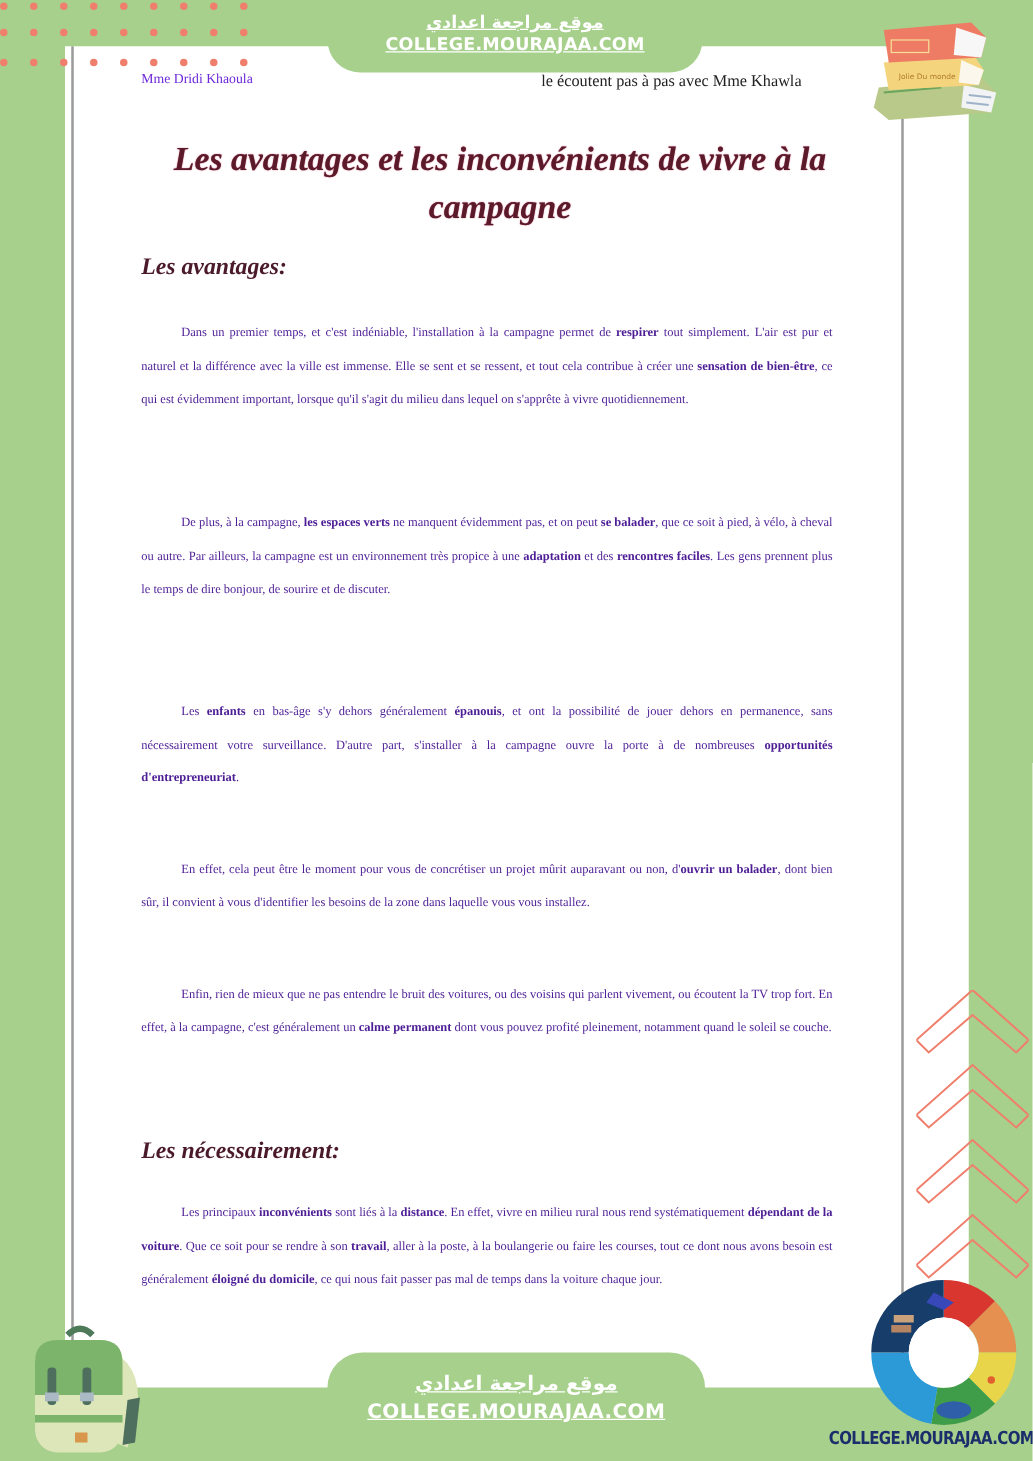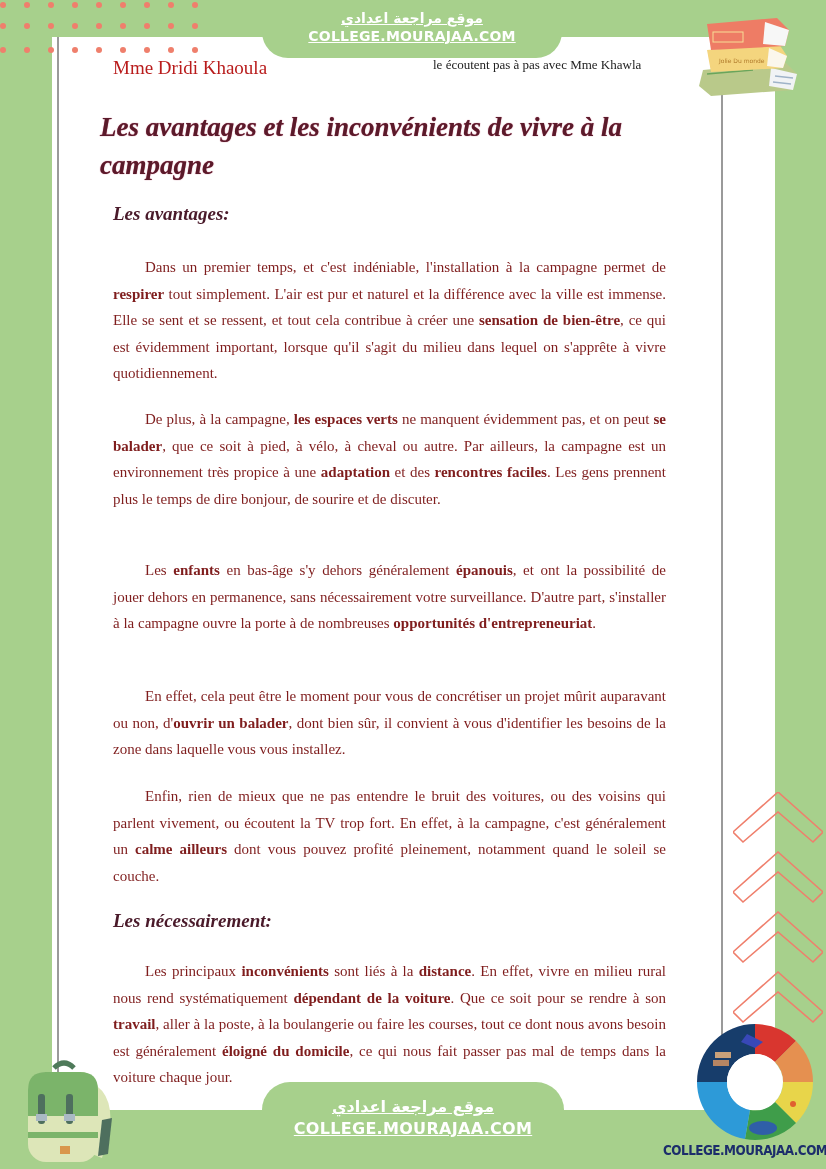--- a/index.html
+++ b/index.html
@@ -16,29 +16,29 @@
   .top-tab { position: absolute; left: 262px; top: 0; width: 300px; height: 58px; background: #a7d08c;
              border-radius: 0 0 26px 26px; text-align: center; color: #fff; font-family: "DejaVu Sans", sans-serif; }
   .top-tab .ar { font-size: 14px; font-weight: bold; text-decoration: underline; margin-top: 9px; line-height: 18px; }
   .top-tab .url { font-size: 14px; font-weight: bold; text-decoration: underline; line-height: 18px; letter-spacing: 0.2px; }
 
   .bottom-tab { position: absolute; left: 262px; top: 1082px; width: 302px; height: 90px; background: #a7d08c;
                 border-radius: 28px 28px 0 0; text-align: center; color: #fff; font-family: "DejaVu Sans", sans-serif; }
   .bottom-tab .ar { font-size: 16px; font-weight: bold; text-decoration: underline; margin-top: 14px; line-height: 22px; }
   .bottom-tab .url { font-size: 16px; font-weight: bold; text-decoration: underline; line-height: 22px; letter-spacing: 0.3px; }
 
-  .header-left { position: absolute; left: 113px; top: 57px; font-size: 19px; color: #b91c1c; }
+  .header-left { position: absolute; left: 113px; top: 57px; font-size: 11px; color: #6d28d9; }
   .header-right { position: absolute; left: 433px; top: 57px; font-size: 13px; color: #222; }
 
-  .title { position: absolute; left: 100px; top: 108px; width: 600px; text-align: left;
+  .title { position: absolute; left: 100px; top: 108px; width: 600px; text-align: center;
            font-style: italic; font-weight: bold; font-size: 27px; line-height: 38px; color: #5a1a2a;
            text-shadow: 0 0 1px #b04060; }
   .section-head { position: absolute; left: 113px; font-style: italic; font-weight: bold; font-size: 19px; color: #4a1a2a; }
 
-  .para { position: absolute; left: 113px; width: 553px; font-size: 15px; line-height: 26.5px; color: #7f1d1d;
+  .para { position: absolute; left: 113px; width: 553px; font-size: 10px; line-height: 26.5px; color: #4c1d95;
           text-align: justify; text-indent: 32px; }
   .para b { font-weight: bold; }
 
   .books { position: absolute; left: 693px; top: 12px; width: 110px; height: 85px; }
   .chevrons { position: absolute; left: 733px; top: 792px; width: 90px; height: 240px; }
   .backpack { position: absolute; left: 14px; top: 1058px; width: 100px; height: 110px; }
   .wheel { position: absolute; left: 695px; top: 1022px; width: 120px; height: 120px; }
   .wheel-label { position: absolute; left: 663px; top: 1143px; width: 155px; text-align: center;
                  font-family: "DejaVu Sans", sans-serif; font-weight: bold; font-size: 12px; color: #1c2d6b;
                  letter-spacing: -0.5px; transform: scaleY(1.2); }
@@ -107,21 +107,21 @@
 <div class="header-right">le écoutent pas à pas avec Mme Khawla</div>
 
 <div class="title">Les avantages et les inconvénients de vivre à la campagne</div>
 
 <div class="section-head" style="top:203px">Les avantages:</div>
 
 <p class="para" style="top:254px"><span>Dans un premier temps, et c'est indéniable, l'installation à la campagne permet de </span><b>respirer</b><span> tout simplement. L'air est pur et naturel et la différence avec la ville est immense. Elle se sent et se ressent,  et tout cela contribue à créer une </span><b>sensation de bien-être</b><span>, ce qui est évidemment important, lorsque qu'il s'agit du milieu dans lequel on s'apprête à vivre quotidiennement.</span></p>
 <p class="para" style="top:406px"><span>De plus, à la campagne, </span><b>les espaces verts</b><span> ne manquent évidemment pas, et on peut </span><b>se balader</b><span>, que ce soit à pied, à vélo, à cheval ou autre. Par ailleurs, la campagne est un environnement très propice à une </span><b>adaptation</b><span> et des </span><b>rencontres faciles</b><span>. Les gens prennent plus le temps de dire bonjour, de sourire et de discuter.</span></p>
 <p class="para" style="top:557px"><span>Les </span><b>enfants</b><span> en bas-âge s'y dehors généralement </span><b>épanouis</b><span>, et ont la possibilité de jouer dehors en permanence, sans nécessairement votre surveillance. D'autre part, s'installer à la campagne ouvre la porte à de nombreuses </span><b>opportunités d'entrepreneuriat</b><span>.</span></p>
 <p class="para" style="top:683px"><span>En effet, cela peut être le moment pour vous de concrétiser un projet mûrit auparavant ou non, d'</span><b>ouvrir un balader</b><span>, dont bien sûr, il convient à vous d'identifier les besoins de la zone dans laquelle vous vous installez.</span></p>
-<p class="para" style="top:783px"><span>Enfin, rien de mieux que ne pas entendre le bruit des voitures, ou des voisins qui parlent vivement, ou écoutent la TV trop fort. En effet, à la campagne, c'est généralement un </span><b>calme ailleurs</b><span> dont vous pouvez profité pleinement, notamment quand le soleil se couche.</span></p>
+<p class="para" style="top:783px"><span>Enfin, rien de mieux que ne pas entendre le bruit des voitures, ou des voisins qui parlent vivement, ou écoutent la TV trop fort. En effet, à la campagne, c'est généralement un </span><b>calme permanent</b><span> dont vous pouvez profité pleinement, notamment quand le soleil se couche.</span></p>
 
 <div class="section-head" style="top:910px">Les nécessairement:</div>
 <p class="para" style="top:958px"><span>Les principaux </span><b>inconvénients</b><span> sont liés à la </span><b>distance</b><span>. En effet, vivre en milieu rural nous rend systématiquement </span><b>dépendant de la voiture</b><span>. Que ce soit pour se rendre à son </span><b>travail</b><span>, aller à la poste, à la boulangerie ou faire les courses, tout ce dont nous avons besoin est généralement </span><b>éloigné du domicile</b><span>, ce qui nous fait passer pas mal de temps dans la voiture chaque jour.</span></p>
 
 <svg class="chevrons" viewBox="0 0 90 240">
   <g fill="none" stroke="#ef7f6c" stroke-width="1.6">
     <path d="M0 40 L45 0 L90 40 L80 50 L45 20 L10 50 Z"></path>
     <path d="M0 100 L45 60 L90 100 L80 110 L45 80 L10 110 Z"></path>
     <path d="M0 160 L45 120 L90 160 L80 170 L45 140 L10 170 Z"></path>
     <path d="M0 220 L45 180 L90 220 L80 230 L45 200 L10 230 Z"></path>

